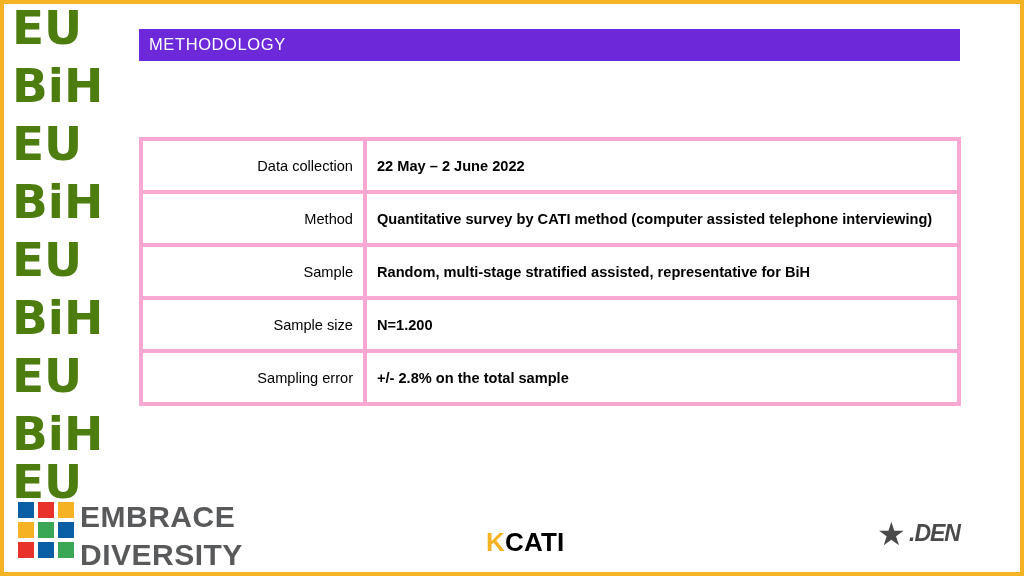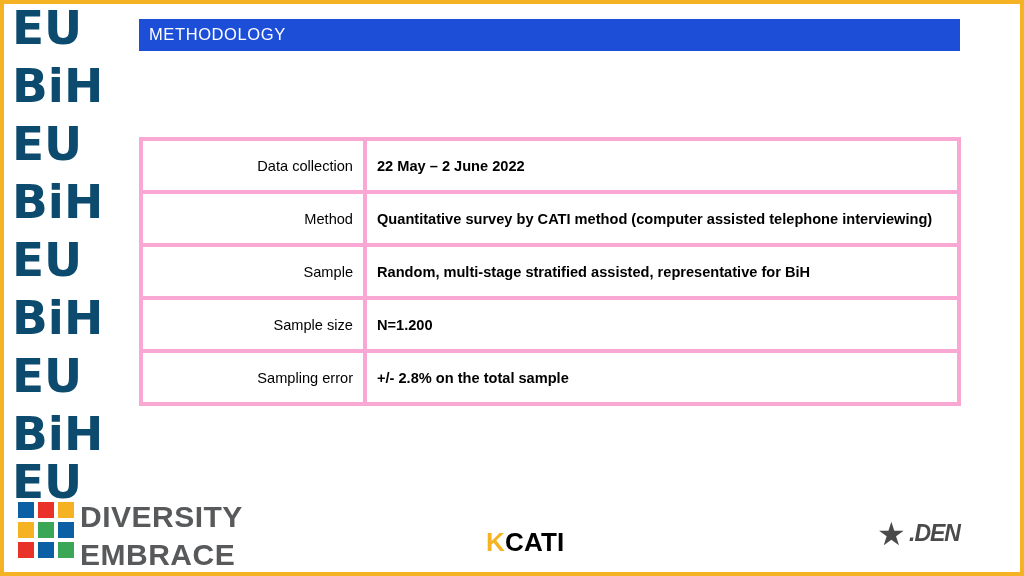--- a/index.html
+++ b/index.html
@@ -35,37 +35,37 @@
     top: 0px;
     width: 105px;
     height: 500px;
     overflow: hidden;
   }
   .eu-row {
     position: absolute;
     left: 0;
     width: 105px;
     height: 58px;
-    color: #0c4a6e;
+    color: #4d7c0f;
     font-size: 47px;
     line-height: 47px;
     font-weight: bold;
     font-family: "DejaVu Sans", sans-serif;
     letter-spacing: 0px;
     white-space: nowrap;
   }
 
   
   .title-bar {
     position: absolute;
     left: 131px;
-    top: 11px;
+    top: 21px;
     width: 821px;
     height: 32px;
-    background: #1d4ed8;
+    background: #6d28d9;
     box-sizing: border-box;
   }
   .title-bar span {
     position: absolute;
     left: 10px;
     top: 6px;
     font-size: 16.5px;
     color: #ffffff;
     letter-spacing: 0.6px;
     font-family: "Liberation Sans", sans-serif;
@@ -231,22 +231,22 @@
         <div class="cell" style="left:20px; top:0px;  background:#e8322a;"></div>
         <div class="cell" style="left:40px; top:0px;  background:#f5b323;"></div>
         <div class="cell" style="left:0px;  top:20px; background:#f5b323;"></div>
         <div class="cell" style="left:20px; top:20px; background:#3aa757;"></div>
         <div class="cell" style="left:40px; top:20px; background:#0b5fa5;"></div>
         <div class="cell" style="left:0px;  top:40px; background:#e8322a;"></div>
         <div class="cell" style="left:20px; top:40px; background:#0b5fa5;"></div>
         <div class="cell" style="left:40px; top:40px; background:#3aa757;"></div>
       </div>
       <div class="embrace-text">
+        <div>EMBRACE</div>
         <div>DIVERSITY</div>
-        <div>EMBRACE</div>
       </div>
     </div>
 
     <div class="kantar-logo"><span class="k">K</span><span>CATI</span></div>
 
     <div class="den-logo">
       <div class="den-star">★</div>
       <div class="den-text">.DEN</div>
     </div>
 

